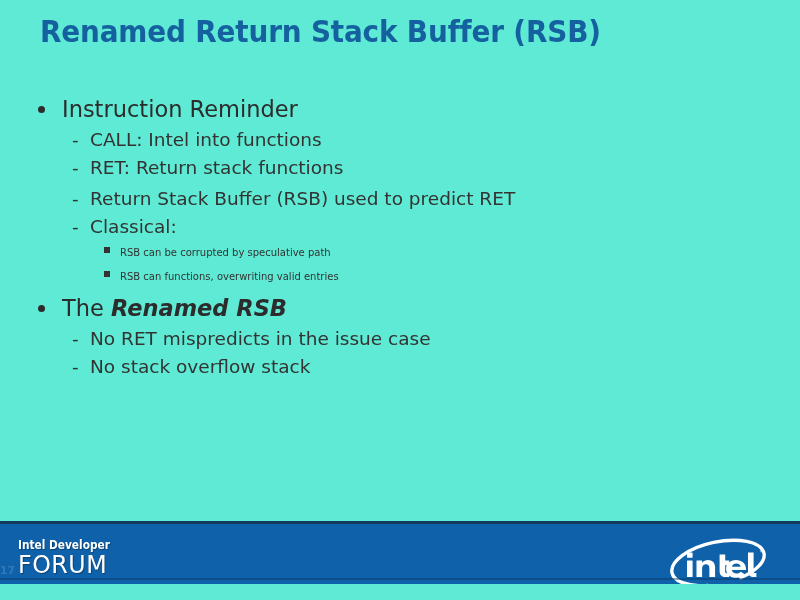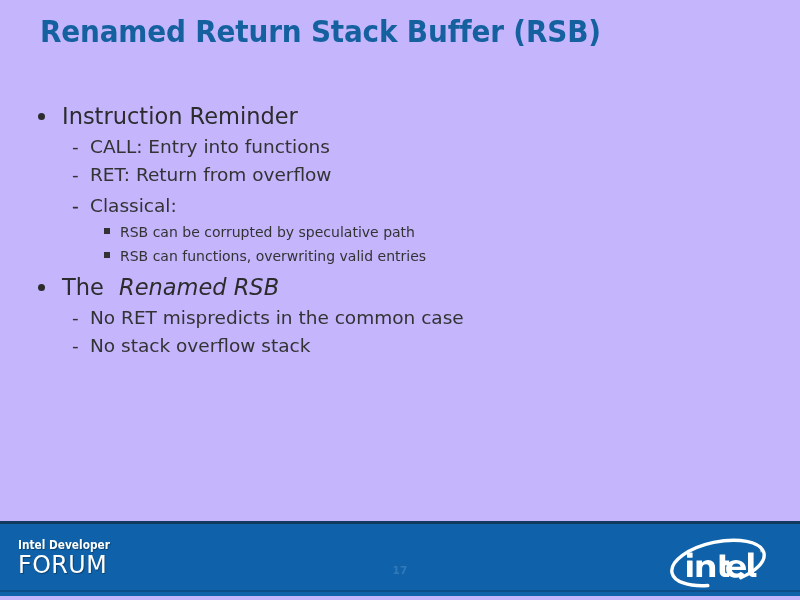--- a/index.html
+++ b/index.html
@@ -15,21 +15,21 @@
     font-family: "DejaVu Sans", "Liberation Sans", sans-serif;
     -webkit-font-smoothing: antialiased;
   }
 
   
   .slide {
     position: absolute;
     left: 0; top: 0;
     width: 800px;
     height: 600px;
-    background: #c4b5fd;
+    background: #5eead4;
   }
 
   
   .slide-title {
     position: absolute;
     left: 40px;
     top: 13px;
     width: 730px;
     font-family: "DejaVu Sans", "Liberation Sans", sans-serif;
     font-size: 30px;
@@ -39,21 +39,21 @@
     line-height: 38px;
     white-space: nowrap;
     transform: scaleX(0.93);
     transform-origin: left center;
   }
 
   
   .body-area {
     position: absolute;
     left: 34px;
-    top: 100px;
+    top: 93px;
     width: 740px;
   }
 
   .bullet {
     position: relative;
     display: block;
   }
 
   
   .lvl1 {
@@ -79,23 +79,22 @@
     display: inline-block;
     width: 7px;
     height: 7px;
     border-radius: 50%;
     background: #2c2c2c;
     vertical-align: middle;
     position: relative;
     top: -2px;
   }
   .lvl1 .txt .em {
-    font-weight: normal;
+    font-weight: bold;
     font-style: italic;
-    margin-left: 8px;
   }
 
   
   .lvl2 {
     padding-left: 56px;
     font-size: 18.5px;
     line-height: 28px;
     color: #333333;
   }
   .lvl2 .marker {
@@ -103,21 +102,21 @@
     left: 38px;
     top: 0;
     line-height: 28px;
     font-size: 18.5px;
     color: #333333;
   }
 
   
   .lvl3 {
     padding-left: 86px;
-    font-size: 14px;
+    font-size: 10px;
     line-height: 24px;
     color: #333333;
   }
   .lvl3 .marker {
     position: absolute;
     left: 70px;
     top: 0;
     line-height: 24px;
   }
   .lvl3 .marker .sq {
@@ -138,21 +137,21 @@
     top: 521px;
     width: 800px;
     height: 3px;
     background: #123a5e;
   }
   .footer-bar {
     position: absolute;
     left: 0;
     top: 524px;
     width: 800px;
-    height: 72px;
+    height: 60px;
     background: #0f62aa;
     overflow: hidden;
   }
   .footer-bottom-rule {
     position: absolute;
     left: 0;
     bottom: 4px;
     width: 800px;
     height: 2px;
     background: rgba(10, 56, 96, 0.45);
@@ -184,21 +183,21 @@
     transform-origin: left center;
     white-space: nowrap;
   }
 
   
   .page-num {
     position: absolute;
     left: 0;
     top: 40px;
     width: 800px;
-    text-align: center;
+    text-align: left;
     font-size: 10.5px;
     font-weight: bold;
     color: #2f79bb;
     letter-spacing: 0.3px;
   }
 
   
   .intel-logo {
     position: absolute;
     right: 22px;
@@ -215,31 +214,32 @@
   <div class="slide-title">Renamed Return Stack Buffer (RSB)</div>
 
   <div class="body-area">
 
     <div class="bullet lvl1">
       <span class="marker"><span class="dot"></span></span>
       <span class="txt">Instruction Reminder</span>
     </div>
     <div class="bullet lvl2">
       <span class="marker">-</span>
-      <span class="txt">CALL: Entry into functions</span>
-    </div>
-    <div class="bullet lvl2">
-      <span class="marker">-</span>
-      <span class="txt">RET: Return from overflow</span>
+      <span class="txt">CALL: Intel into functions</span>
+    </div>
+    <div class="bullet lvl2">
+      <span class="marker">-</span>
+      <span class="txt">RET: Return stack functions</span>
     </div>
 
     <div class="group-gap"></div>
 
     <div class="bullet lvl2">
       <span class="marker">-</span>
+      <span class="txt">Return Stack Buffer (RSB) used to predict RET</span>
     </div>
     <div class="bullet lvl2">
       <span class="marker">-</span>
       <span class="txt">Classical:</span>
     </div>
     <div class="bullet lvl3">
       <span class="marker"><span class="sq"></span></span>
       <span class="txt">RSB can be corrupted by speculative path</span>
     </div>
     <div class="bullet lvl3">
@@ -248,21 +248,21 @@
     </div>
 
     <div class="group-gap"></div>
 
     <div class="bullet lvl1">
       <span class="marker"><span class="dot"></span></span>
       <span class="txt"><span>The </span><span class="em">Renamed RSB</span></span>
     </div>
     <div class="bullet lvl2">
       <span class="marker">-</span>
-      <span class="txt">No RET mispredicts in the common case</span>
+      <span class="txt">No RET mispredicts in the issue case</span>
     </div>
     <div class="bullet lvl2">
       <span class="marker">-</span>
       <span class="txt">No stack overflow stack</span>
     </div>
 
   </div>
 
   <div class="footer-top-rule"></div>
 

